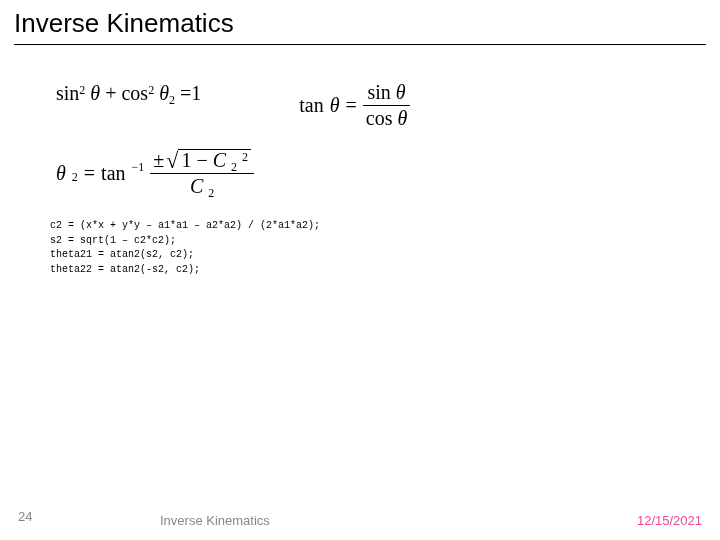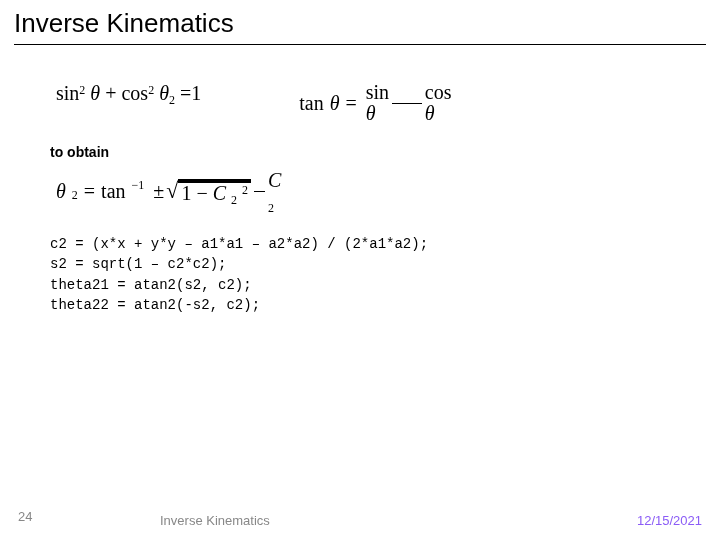--- a/index.html
+++ b/index.html
@@ -48,21 +48,21 @@
     font-family: "Times New Roman", Times, serif;
     font-size: 20px;
   }
   .eq1 { display: flex; align-items: baseline; }
   .eq2 { display: flex; align-items: center; gap: 6px; }
   .sup { font-size: 12px; position: relative; top: -6px; }
   .sub { font-size: 12px; position: relative; top: 4px; }
   .theta { font-style: italic; }
   .frac {
     display: inline-flex;
-    flex-direction: row;
+    flex-direction: column;
     align-items: center;
     line-height: 1.05;
   }
   .frac .num, .frac .den { padding: 0 3px; }
   .frac .bar { width: 100%; height: 1px; background: #000; margin: 2px 0; }
   .eq3 {
     display: flex;
     align-items: center;
     gap: 6px;
     margin: 10px 0 22px 6px;
@@ -73,54 +73,54 @@
     display: inline-flex;
     align-items: stretch;
   }
   .sqrt .radical {
     font-size: 22px;
     line-height: 1;
     position: relative;
     top: 1px;
   }
   .sqrt .radicand {
-    border-top: 4px solid #000000;
+    border-top: 1px solid #000000;
     padding: 0 3px 0 3px;
     white-space: nowrap;
   }
   .para {
     margin: 4px 0 12px 0;
     font-weight: 700;
     font-size: 14px;
     line-height: 1.35;
     white-space: nowrap;
   }
   .para .sym { font-family: 'Symbol', 'Times New Roman', serif; font-weight: 700; }
   .mono {
     font-family: "Courier New", Courier, monospace;
     font-weight: 400;
   }
   .code {
     font-family: "Courier New", Courier, monospace;
-    font-size: 14px;
+    font-size: 10px;
     line-height: 1.45;
     margin-top: 10px;
     white-space: pre;
   }
   .footer {
     position: absolute;
     left: 0;
     bottom: 12px;
     width: 720px;
     font-size: 13px;
     color: #888;
   }
   .footer .pg { position: absolute; left: 18px; bottom: 4px; }
   .footer .ftitle { position: absolute; left: 160px; bottom: 0; }
-  .footer .date { position: absolute; right: 18px; bottom: 0; color: #8b5cf6; }
+  .footer .date { position: absolute; right: 18px; bottom: 0; color: #ec4899; }
 </style>
 </head>
 <body>
 
 <div class="slide">
 
   <div class="title">Inverse Kinematics</div>
   <div class="title-underline"></div>
 
   <div class="body">
@@ -157,21 +157,20 @@
           </span>
           <span class="bar"></span>
           <span class="den">
             <span>cos</span>
             <span class="theta">θ</span>
           </span>
         </span>
       </div>
     </div>
 
-    <div class="bold">to obtain</div>
 
     <div class="eq3">
       <span class="theta">θ</span>
       <span class="sub">2</span>
       <span>=</span>
       <span>tan</span>
       <span class="sup">−1</span>
       <span class="frac">
         <span class="num" style="display:flex;align-items:center;gap:2px;">
           <span>±</span>

